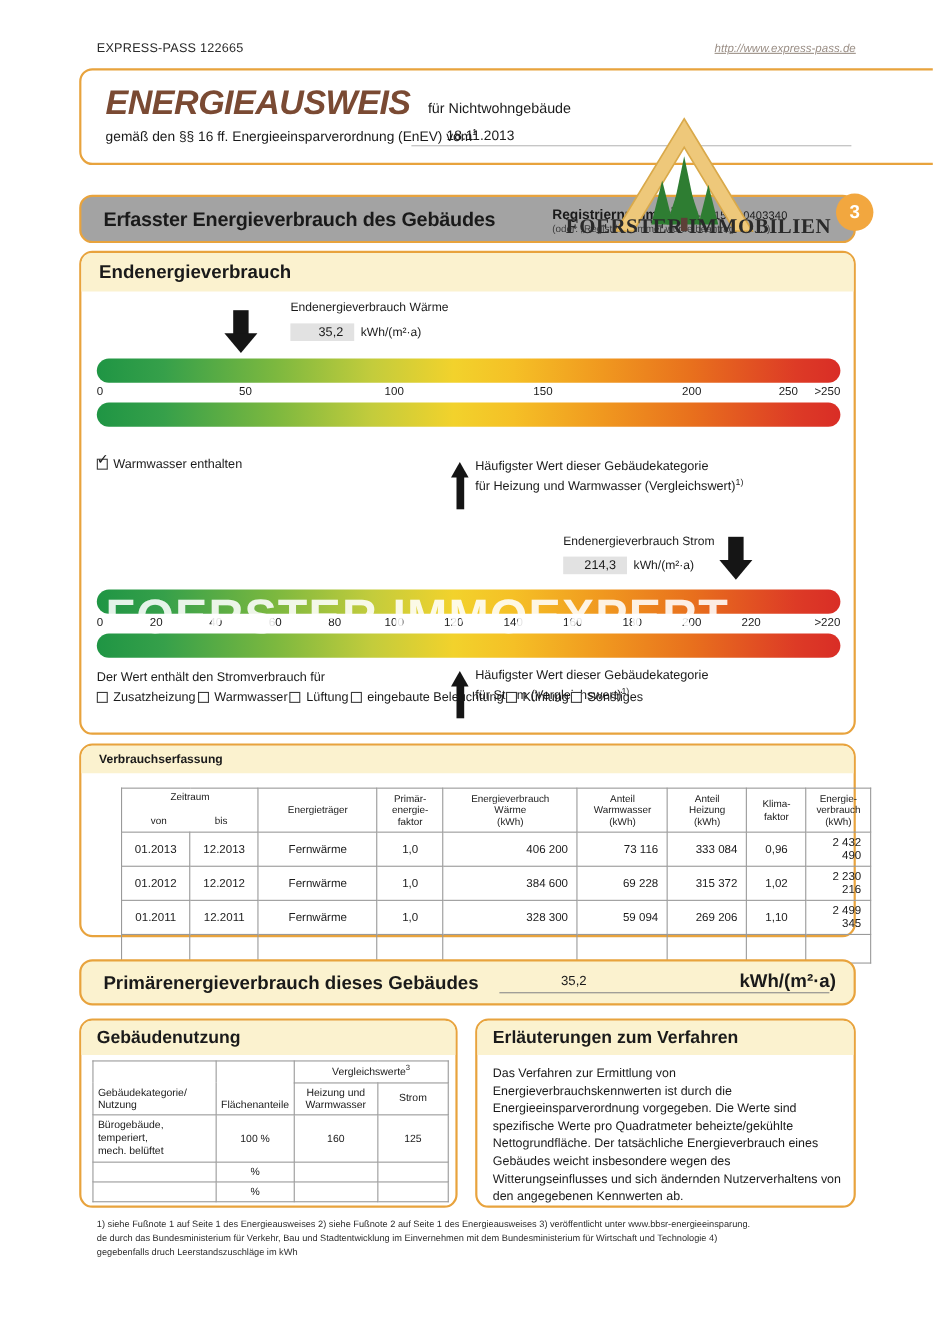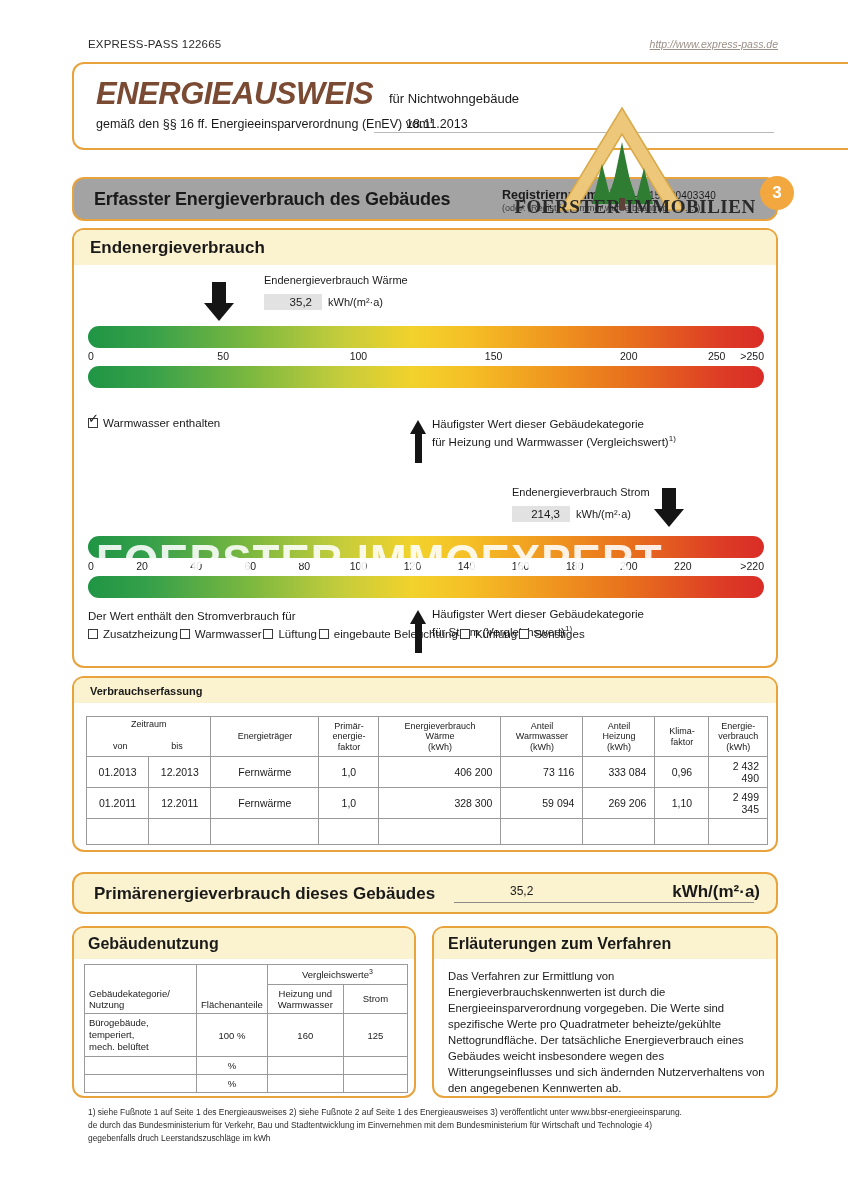--- a/index.html
+++ b/index.html
@@ -152,21 +152,21 @@
   
   .wm {
     position: absolute; font-family: "Liberation Sans", sans-serif;
     font-weight: bold; color: rgba(255,255,255,0.88);
     letter-spacing: 1px; pointer-events: none; white-space: nowrap;
   }
 
   
   #verb { left: 72px; top: 676px; width: 706px; height: 176px; }
   #verb .band { font-size: 11px; padding: 7px 16px 6px 16px; }
-  table.vt { width: 100%; border-collapse: collapse; font-size: 10px; }
+  table.vt { width: 100%; border-collapse: collapse; font-size: 10px; margin-left: 24px; }
   table.vt th, table.vt td {
     border: 1px solid #9a9a9a; padding: 3px 5px; font-weight: normal;
     vertical-align: middle;
   }
   table.vt thead th { text-align: center; line-height: 1.15; font-size: 9px; height: 40px; }
   table.vt tbody td { height: 21px; font-size: 10.5px; text-align: center; }
   table.vt tbody td.num { text-align: right; padding-right: 8px; }
   table.vt tbody td.blank { height: 26px; }
   .vt-wrap { position: absolute; left: 12px; top: 38px; width: 682px; }
 
@@ -415,20 +415,31 @@
             <td>12.2013</td>
             <td>Fernwärme</td>
             <td>1,0</td>
             <td class="num">406 200</td>
             <td class="num">73 116</td>
             <td class="num">333 084</td>
             <td>0,96</td>
             <td class="num">2 432 490</td>
           </tr>
           <tr>
+            <td>01.2012</td>
+            <td>12.2012</td>
+            <td>Fernwärme</td>
+            <td>1,0</td>
+            <td class="num">384 600</td>
+            <td class="num">69 228</td>
+            <td class="num">315 372</td>
+            <td>1,02</td>
+            <td class="num">2 230 216</td>
+          </tr>
+          <tr>
             <td>01.2011</td>
             <td>12.2011</td>
             <td>Fernwärme</td>
             <td>1,0</td>
             <td class="num">328 300</td>
             <td class="num">59 094</td>
             <td class="num">269 206</td>
             <td>1,10</td>
             <td class="num">2 499 345</td>
           </tr>

